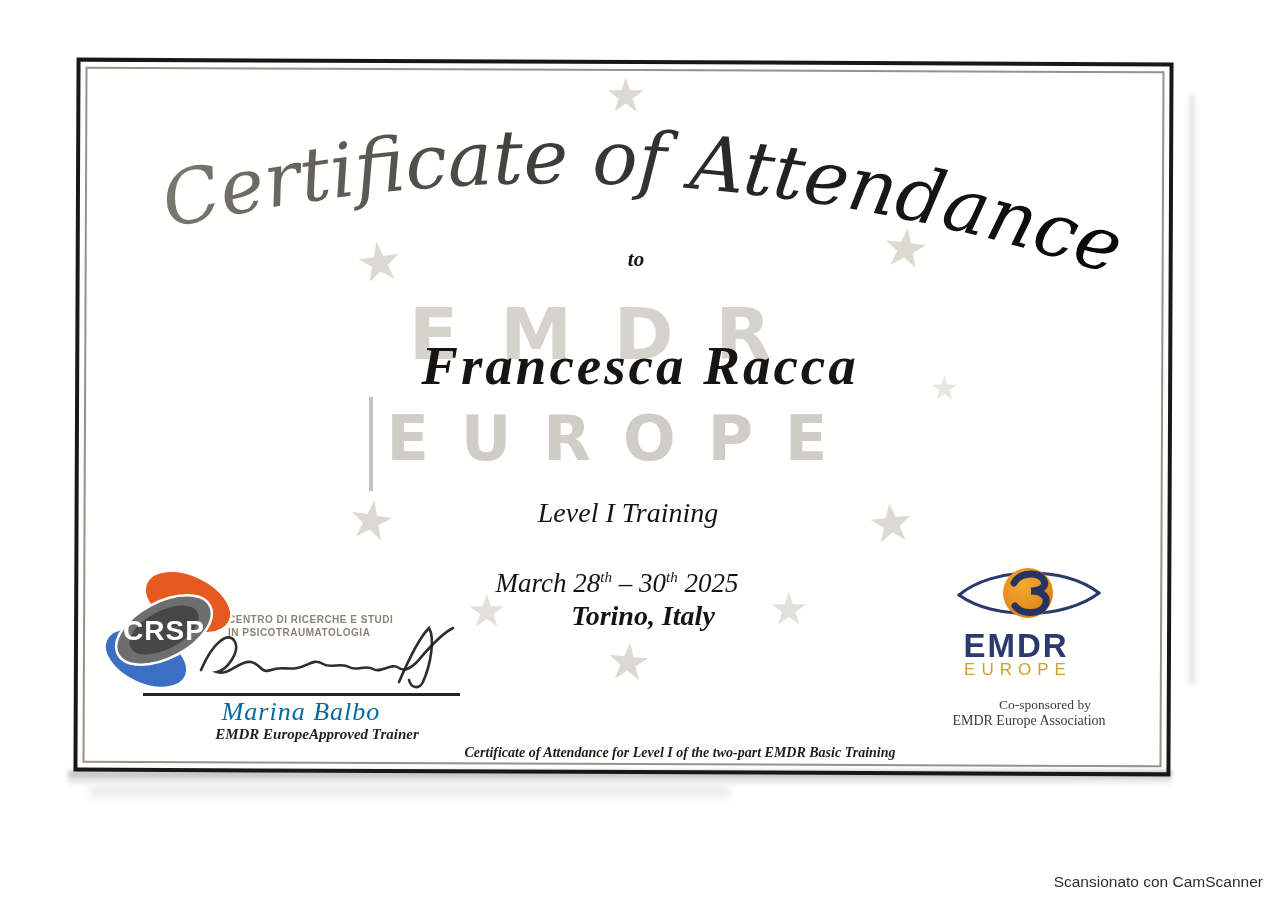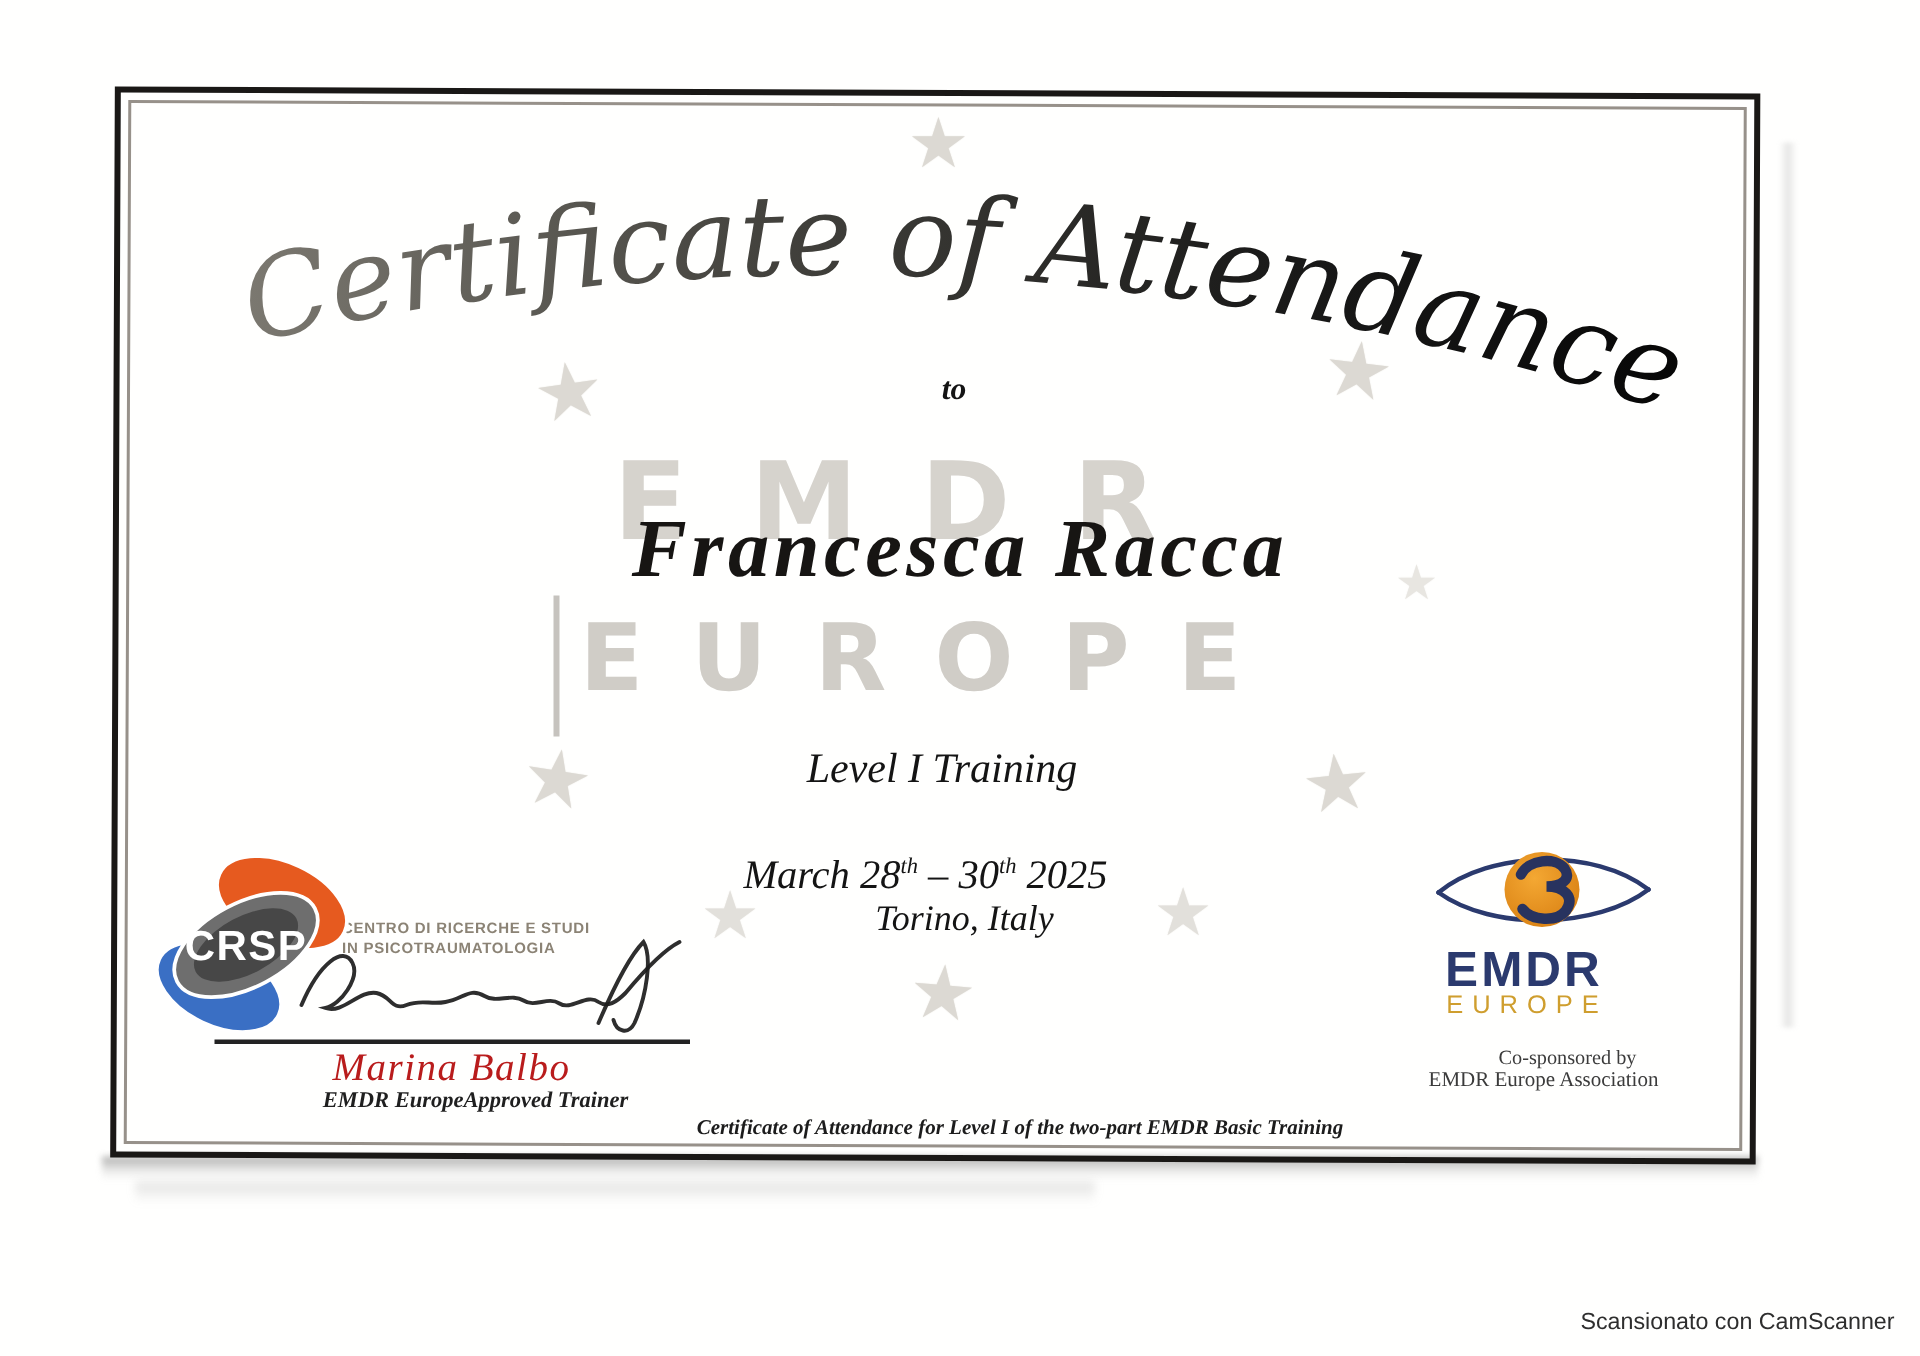--- a/index.html
+++ b/index.html
@@ -22,30 +22,30 @@
   
   .cx{position:absolute;transform:translateX(-50%);white-space:nowrap;z-index:3;}
   .title-svg{position:absolute;left:128px;top:84px;z-index:3;}
   .to-line{left:636px;top:247px;font-size:21px;font-weight:bold;font-style:italic;}
   .recipient{left:640px;top:334px;font-size:55px;font-weight:bold;font-style:italic;
              letter-spacing:3px;color:#171513;}
   .course{left:642px;top:455px;font-size:34px;font-weight:bold;color:#121212;}
   .level{left:628px;top:497px;font-size:28px;font-weight:normal;font-style:italic;}
   .dates{left:617px;top:568px;font-size:27px;font-style:italic;}
   .dates sup{font-size:15px;}
-  .location{left:643px;top:600px;font-size:24px;font-style:italic;}
+  .location{left:643px;top:600px;font-size:28px;font-style:italic;font-weight:bold;}
   .footer-note{left:680px;top:745px;font-size:14px;font-weight:bold;font-style:italic;color:#1c1c1c;}
   
   .crsp-svg{position:absolute;left:100px;top:572px;z-index:3;}
   .crsp-org{position:absolute;left:228px;top:613px;z-index:2;
             font-family:"Liberation Sans",sans-serif;font-size:10px;font-weight:bold;
             letter-spacing:0.5px;color:#8b8375;line-height:13px;}
   .signature-svg{position:absolute;left:195px;top:620px;z-index:4;}
   .sig-line{position:absolute;left:143px;top:693px;width:317px;height:2.5px;background:#232323;z-index:3;}
-  .signer-name{left:301px;top:697px;font-size:26px;font-style:italic;letter-spacing:1px;color:#b91c1c;}
+  .signer-name{left:301px;top:697px;font-size:26px;font-style:italic;letter-spacing:1px;color:#0369a1;}
   .signer-title{left:317px;top:726px;font-size:15px;font-weight:bold;font-style:italic;color:#1f1f1f;}
   
   .eye-svg{position:absolute;left:951px;top:561px;z-index:3;}
   .emdr-brand{left:1016px;top:627px;font-family:"Liberation Sans",sans-serif;
               font-size:33px;font-weight:bold;letter-spacing:2px;color:#2b3a6e;}
   .europe-brand{left:1018px;top:660px;font-family:"Liberation Sans",sans-serif;
                 font-size:17px;letter-spacing:6px;color:#cf9e2e;}
   .cosponsor1{left:1045px;top:697px;font-size:13.5px;color:#3b3b3b;}
   .cosponsor2{left:1029px;top:713px;font-size:14px;color:#3b3b3b;}
   

